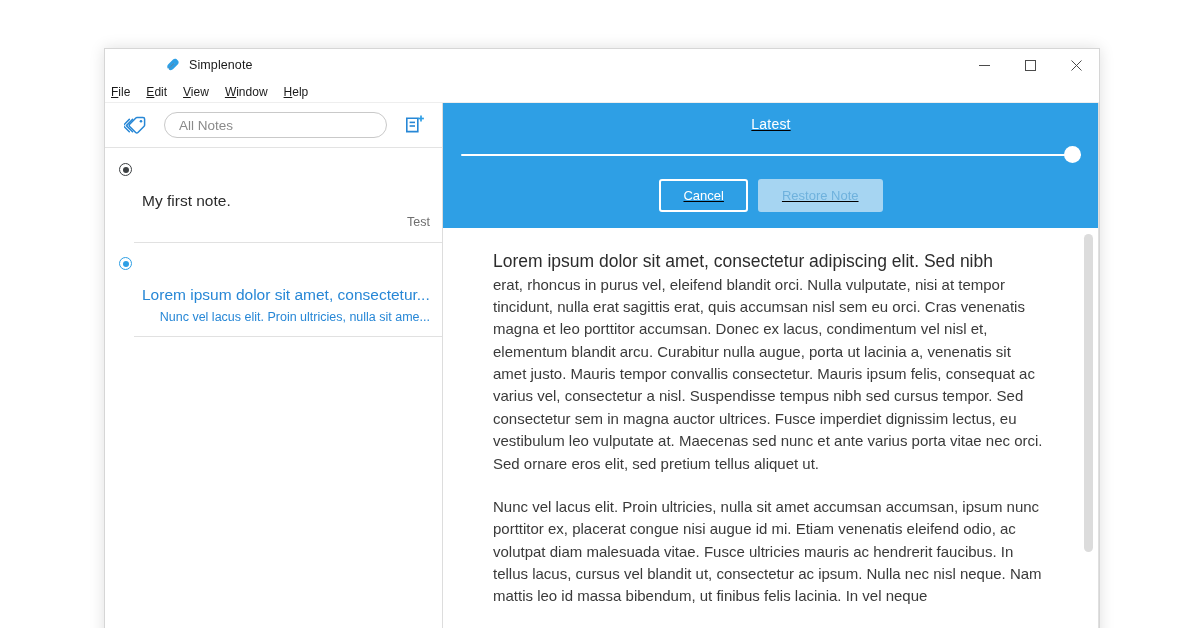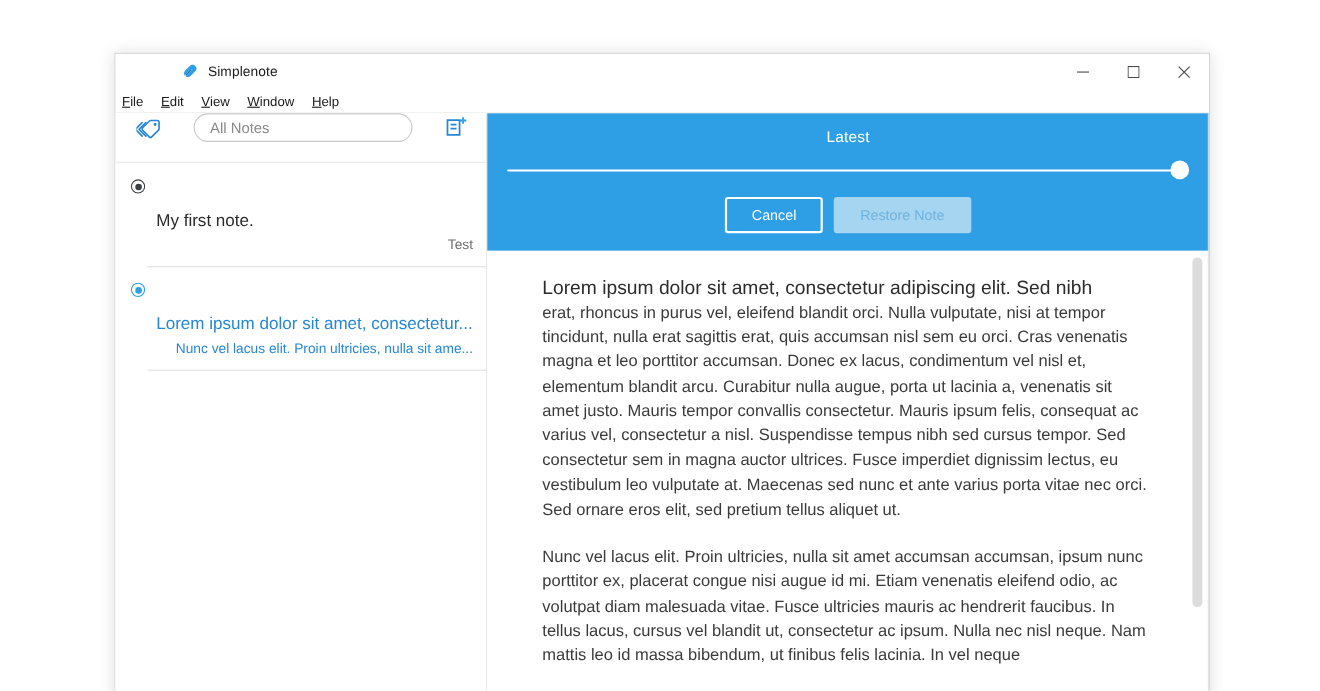--- a/index.html
+++ b/index.html
@@ -104,22 +104,23 @@
     width: 338px;
     min-width: 338px;
     background: #ffffff;
     border-right: 1px solid #dddddd;
     display: flex;
     flex-direction: column;
   }
   #search-bar {
     height: 45px;
     display: flex;
+    align-items: center;
     padding: 0 14px 0 16px;
-    gap: 27px;
+    gap: 15px;
     border-bottom: 1px solid #e3e3e3;
   }
   #tag-drawer-button {
     width: 28px; height: 28px;
     display: flex; align-items: center; justify-content: center;
     cursor: default; flex: none;
   }
   #search-field {
     flex: 1;
     height: 26px;
@@ -226,20 +227,21 @@
     display: flex;
     flex-direction: column;
     min-width: 0;
   }
 
   
   #version-banner {
     background: #2e9fe5;
     padding: 13px 18px 16px 18px;
     flex: none;
+    text-decoration: underline;
   }
   #version-label {
     text-align: center;
     color: #ffffff;
     font-size: 14px;
     letter-spacing: 0.2px;
   }
   #version-slider {
     position: relative;
     height: 18px;

